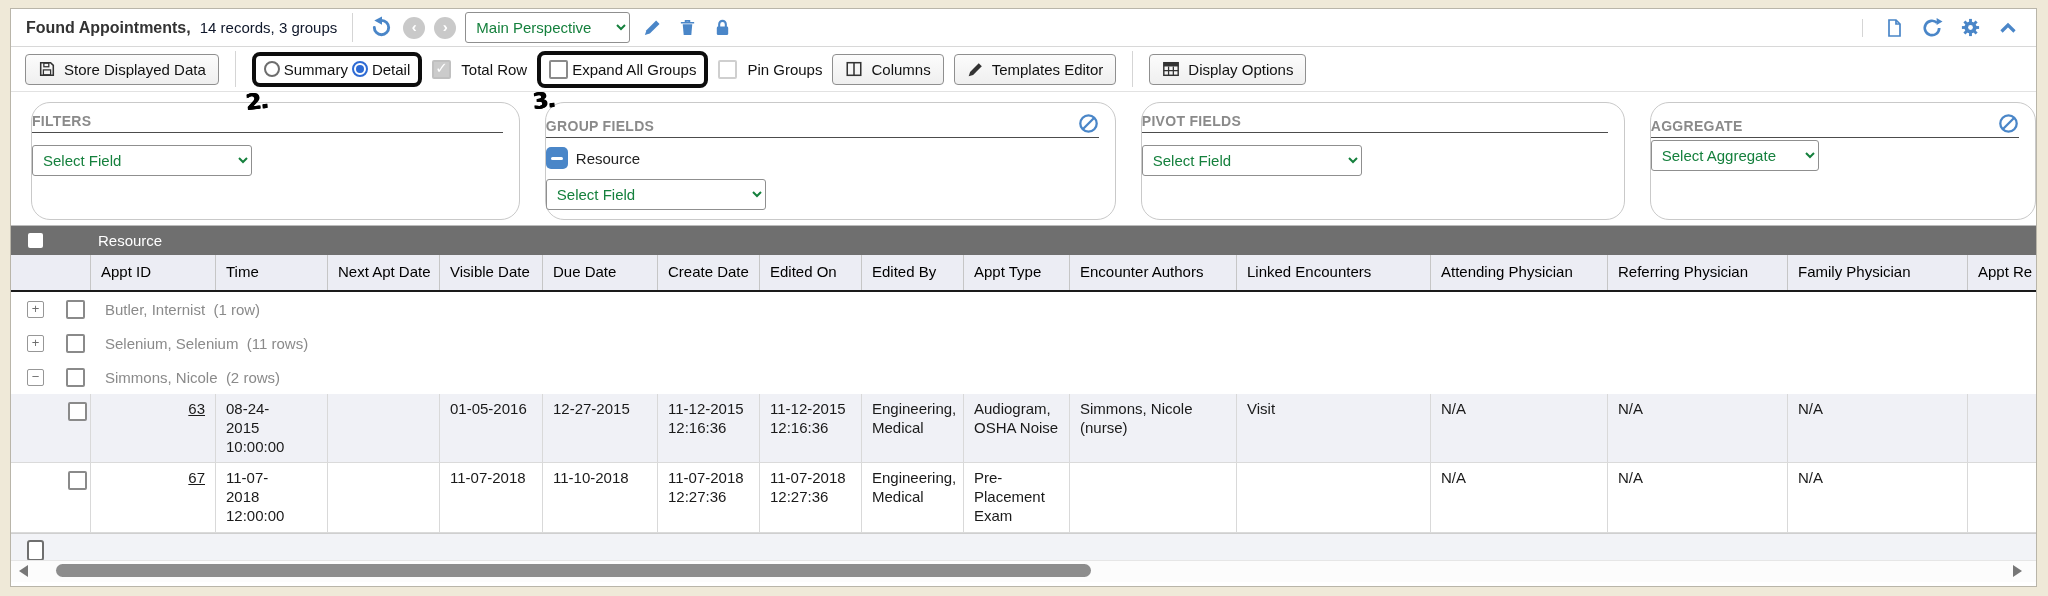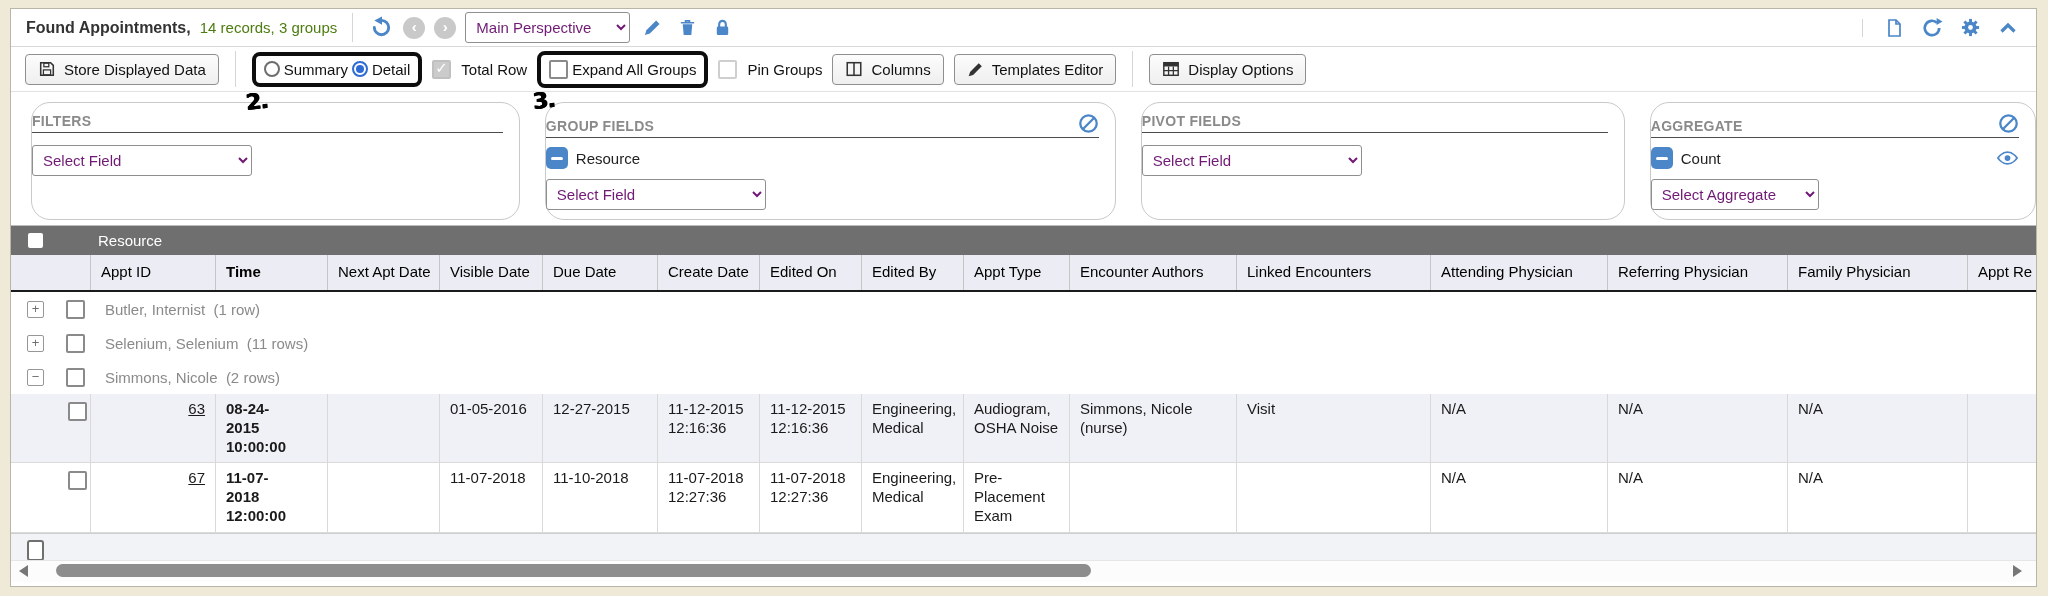--- a/index.html
+++ b/index.html
@@ -11,29 +11,29 @@
     overflow:hidden;
   }
   .panel{
     position:absolute;left:10px;top:8px;width:2027px;height:579px;
     background:#fff;border:1px solid #b9b5a9;box-sizing:border-box;
   }
   
   .hdr{height:38px;display:flex;align-items:center;gap:9px;padding:0 15px;
        border-bottom:1px solid #d8d8d8;box-sizing:border-box;}
   .hdr-title{font-weight:bold;font-size:16px;color:#333;}
-  .hdr-meta{font-size:15px;color:#4d7c0f;}
+  .hdr-meta{font-size:15px;color:#0f172a;}
   .vsep{width:1px;align-self:stretch;background:#d5d5d5;margin:4px 6px;}
   .iconbtn{display:inline-flex;align-items:center;justify-content:center;
            width:26px;height:26px;cursor:pointer;}
   .circlebtn{width:22px;height:22px;border-radius:50%;background:#c9c9c9;color:#fff;
              display:inline-flex;align-items:center;justify-content:center;
              font-size:15px;font-weight:bold;line-height:1;padding-bottom:2px;box-sizing:border-box;}
   select{
-    font-family:inherit;font-size:15px;color:#701a75;
+    font-family:inherit;font-size:15px;color:#15803d;
     border:1px solid #8f8f8f;border-radius:3px;background:#fff;
     height:31px;padding:0 6px;
   }
   .persp-select{width:165px;}
   .hdr-right{margin-left:auto;display:flex;align-items:center;gap:12px;}
   
   .toolbar{height:45px;display:flex;align-items:center;gap:10px;padding:0 14px;
            border-bottom:1px solid #e2e2e2;box-sizing:border-box;}
   .btn{display:inline-flex;align-items:center;gap:8px;height:31px;padding:0 12px;
        background:linear-gradient(#fcfcfc,#efefef);border:1px solid #8f8f8f;border-radius:4px;
@@ -85,21 +85,21 @@
   .darkbar .cb-white{width:15px;height:15px;background:#fff;border-radius:2px;margin-left:17px;}
   .darkbar-label{color:#fff;font-size:15px;margin-left:55px;}
   .row{display:flex;width:100%;box-sizing:border-box;}
   .colhdr{height:37px;background:#ecedf4;border-bottom:2px solid #1a1a1a;}
   .hcell{box-sizing:border-box;padding:8px 10px 0 10px;font-size:15px;color:#000;
          border-right:1px solid #c6c6c6;overflow:hidden;white-space:nowrap;}
   .hcell:last-child{border-right:none;}
   .hcell.right{text-align:left;}
   
   .cw0{width:80px;flex:0 0 80px;}   .cw1{width:125px;flex:0 0 125px;}
-  .cw2{width:112px;flex:0 0 112px;font-weight:bold;} .cw3{width:112px;flex:0 0 112px;}
+  .cw2{width:112px;flex:0 0 112px;} .cw3{width:112px;flex:0 0 112px;}
   .cw4{width:103px;flex:0 0 103px;} .cw5{width:115px;flex:0 0 115px;}
   .cw6{width:102px;flex:0 0 102px;} .cw7{width:102px;flex:0 0 102px;}
   .cw8{width:102px;flex:0 0 102px;} .cw9{width:106px;flex:0 0 106px;}
   .cw10{width:167px;flex:0 0 167px;}.cw11{width:194px;flex:0 0 194px;}
   .cw12{width:177px;flex:0 0 177px;}.cw13{width:180px;flex:0 0 180px;}
   .cw14{width:180px;flex:0 0 180px;}.cw15{flex:1 1 auto;}
   .grouprow{height:34px;display:flex;align-items:center;background:#fff;}
   .expander{width:15px;height:15px;border:1px solid #979797;border-radius:2px;background:#fff;
             color:#6e6e6e;font-size:13px;line-height:14px;text-align:center;margin-left:16px;
             cursor:pointer;position:relative;flex:0 0 15px;box-sizing:content-box;}
@@ -328,32 +328,20 @@
         <span class="ptitle">AGGREGATE</span>
         <span>
           <span>
             <svg viewBox="0 0 22 22" width="21" height="21">
                 <circle cx="11" cy="11" r="8.6" fill="none" stroke="#4a86c8" stroke-width="2.4"></circle>
                 <line x1="5" y1="17" x2="17" y2="5" stroke="#4a86c8" stroke-width="2.4"></line>
               </svg>
           </span>
         </span>
       </div>
-      <div class="chiprow">
-        <span class="chipbtn"></span>
-        <span class="chiplabel">Count</span>
-        <span class="eye-right">
-          <span>
-            <svg viewBox="0 0 24 16" width="23" height="16">
-                <path d="M2 8s4-6.2 10-6.2S22 8 22 8s-4 6.2-10 6.2S2 8 2 8z" fill="none" stroke="#4a86c8" stroke-width="1.8"></path>
-                <circle cx="12" cy="8" r="3" fill="#4a86c8"></circle>
-              </svg>
-          </span>
-        </span>
-      </div>
       <select class="pselect agg-select">
         <option>Select Aggregate</option>
       </select>
     </div>
   </div>
 
   <div class="grid">
 
     <div class="darkbar">
       <span class="cb-white"></span>

